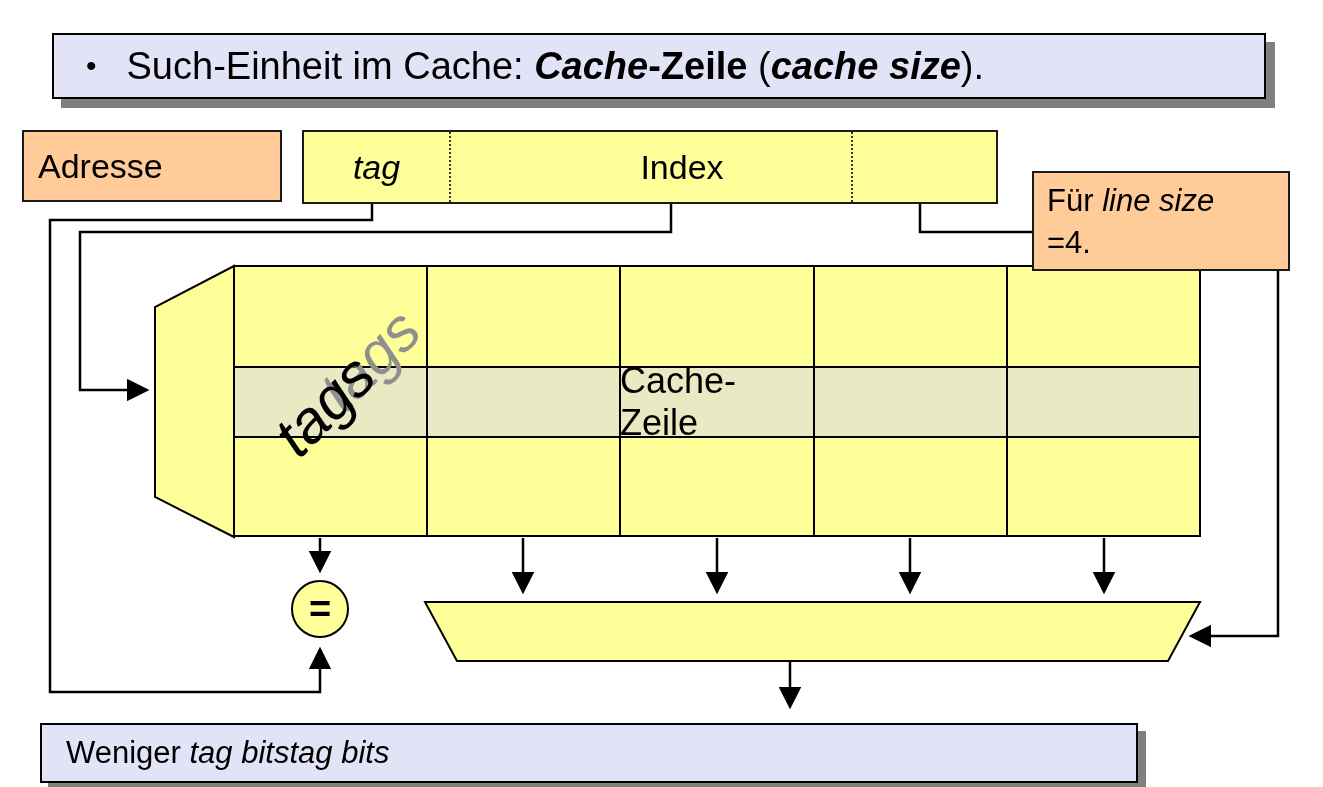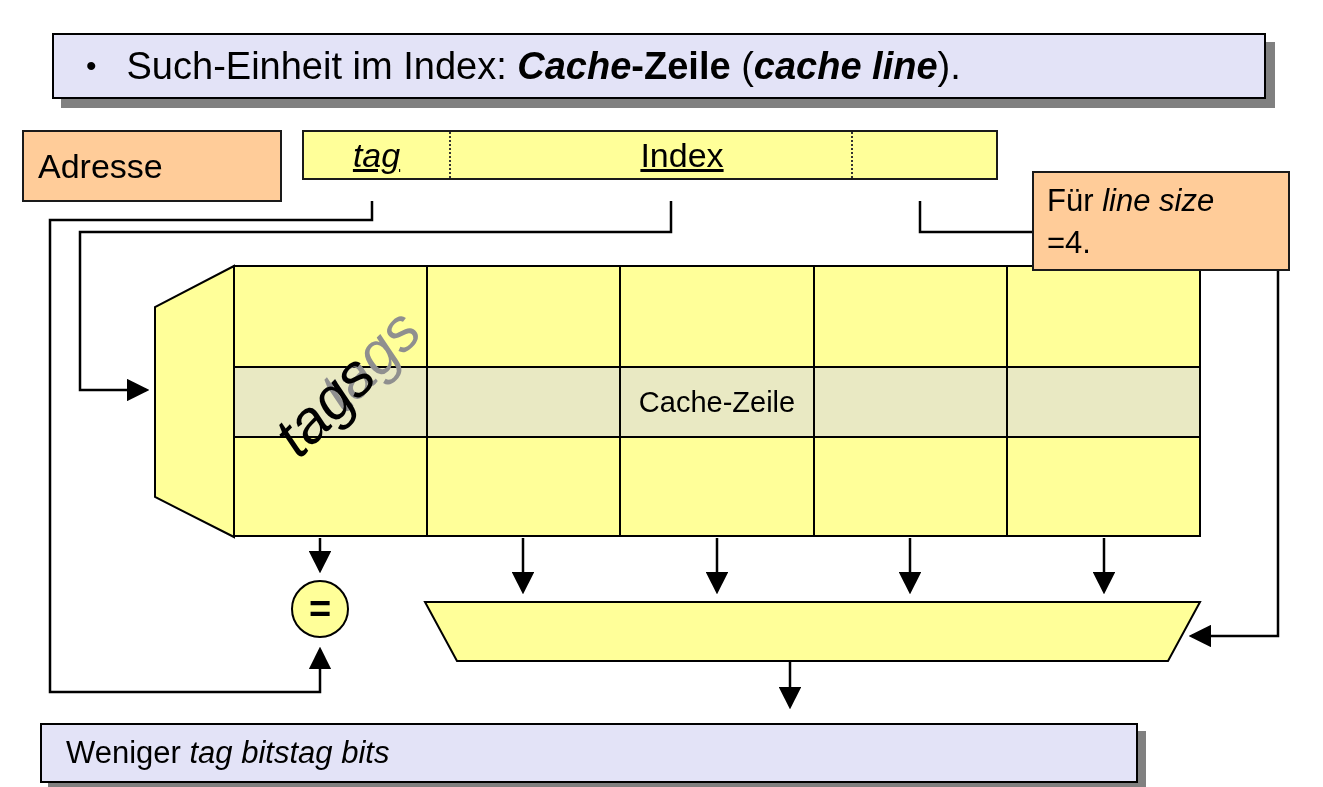--- a/index.html
+++ b/index.html
@@ -26,37 +26,37 @@
     padding-left:32px;white-space:pre-wrap;
   }
   .title-box .bullet{font-size:30px;margin-right:30px;}
 
   .adresse-box{
     left:22px;top:130px;width:260px;height:72px;
     font-size:34px;display:flex;align-items:center;padding-left:14px;
   }
 
   .addr-field{
-    left:302px;top:130px;width:696px;height:50px;
-    display:flex;font-size:34px;text-decoration:underline;
+    left:302px;top:130px;width:696px;height:74px;
+    display:flex;font-size:34px;
   }
   .addr-sec{box-sizing:border-box;display:flex;align-items:center;height:100%;}
   .sec-tag{width:146px;justify-content:center;font-style:italic;}
   .sec-index{width:404px;border-left:2px dotted #333;padding-left:62px;justify-content:center;}
   .sec-off{width:146px;border-left:2px dotted #333;}
 
   .fuer-box{
     left:1032px;top:123px;width:258px;height:100px;
     font-size:31px;line-height:1.35;padding:7px 0 0 13px;white-space:pre-wrap;margin-top:48px;
   }
 
   .cache-zeile-label{
     left:620px;top:367px;width:194px;height:70px;
     display:flex;align-items:center;justify-content:center;
-    font-size:29px;
+    font-size:36px;
   }
 
   .tags-label{
     left:222px;top:328px;width:205px;height:155px;
     display:flex;align-items:center;justify-content:center;
     transform:rotate(-45deg);
     font-size:60px;font-style:italic;
     text-shadow:64px 0 0 #8f8f8f;
     pointer-events:none;
   }
@@ -108,21 +108,21 @@
     <path d="M 523 538 L 523 591" marker-end="url(#ah)"></path>
     <path d="M 717 538 L 717 591" marker-end="url(#ah)"></path>
     <path d="M 910 538 L 910 591" marker-end="url(#ah)"></path>
     <path d="M 1104 538 L 1104 591" marker-end="url(#ah)"></path>
     <path d="M 790 662 L 790 706" marker-end="url(#ah)"></path>
   </g>
 </svg>
 
 <div class="abs box txt lavender title-box">
   <span class="bullet">•</span>
-  <span><span>Such-Einheit im Index: </span><b><i>Cache</i></b><b>-Zeile</b><span> (</span><b><i>cache line</i></b><span>).</span></span>
+  <span><span>Such-Einheit im Cache: </span><b><i>Cache</i></b><b>-Zeile</b><span> (</span><b><i>cache size</i></b><span>).</span></span>
 </div>
 
 <div class="abs box txt orange adresse-box">
   <span>Adresse</span>
 </div>
 
 <div class="abs box txt yellow addr-field">
   <div class="addr-sec sec-tag">
     <span>tag</span>
   </div>

